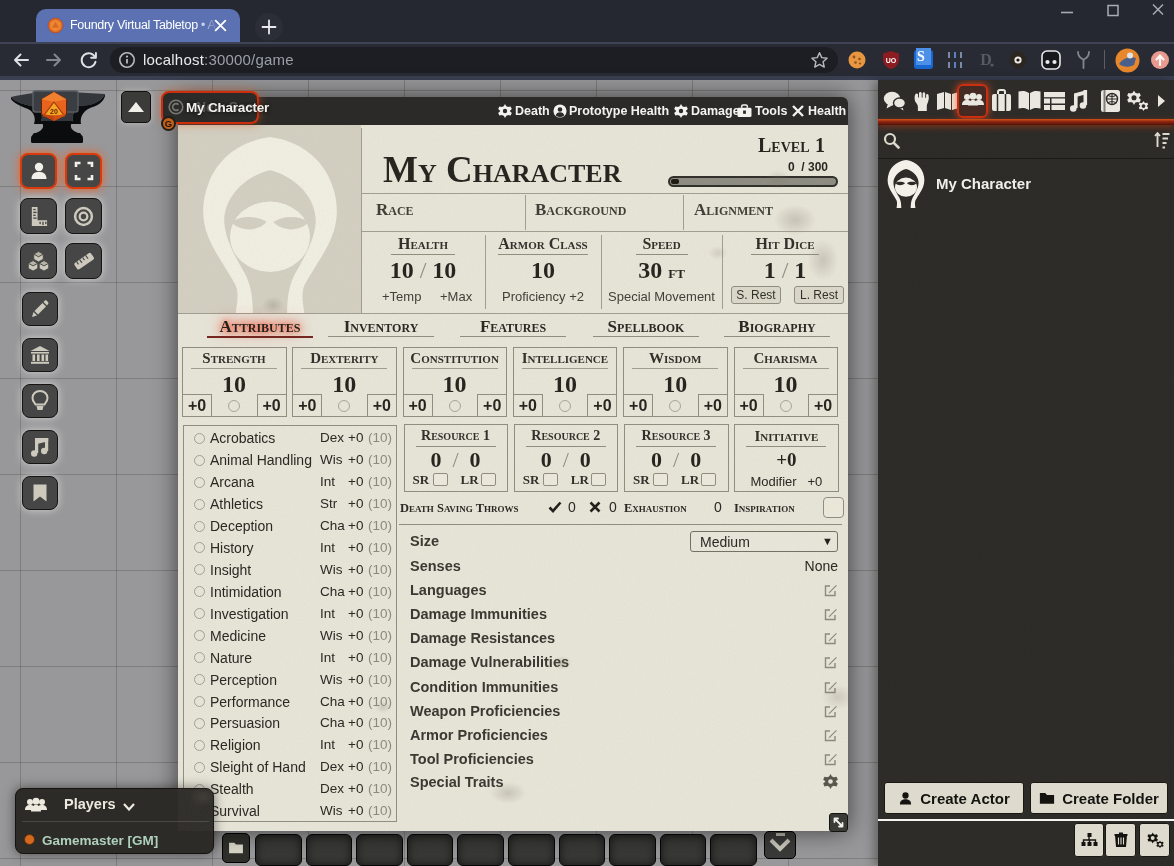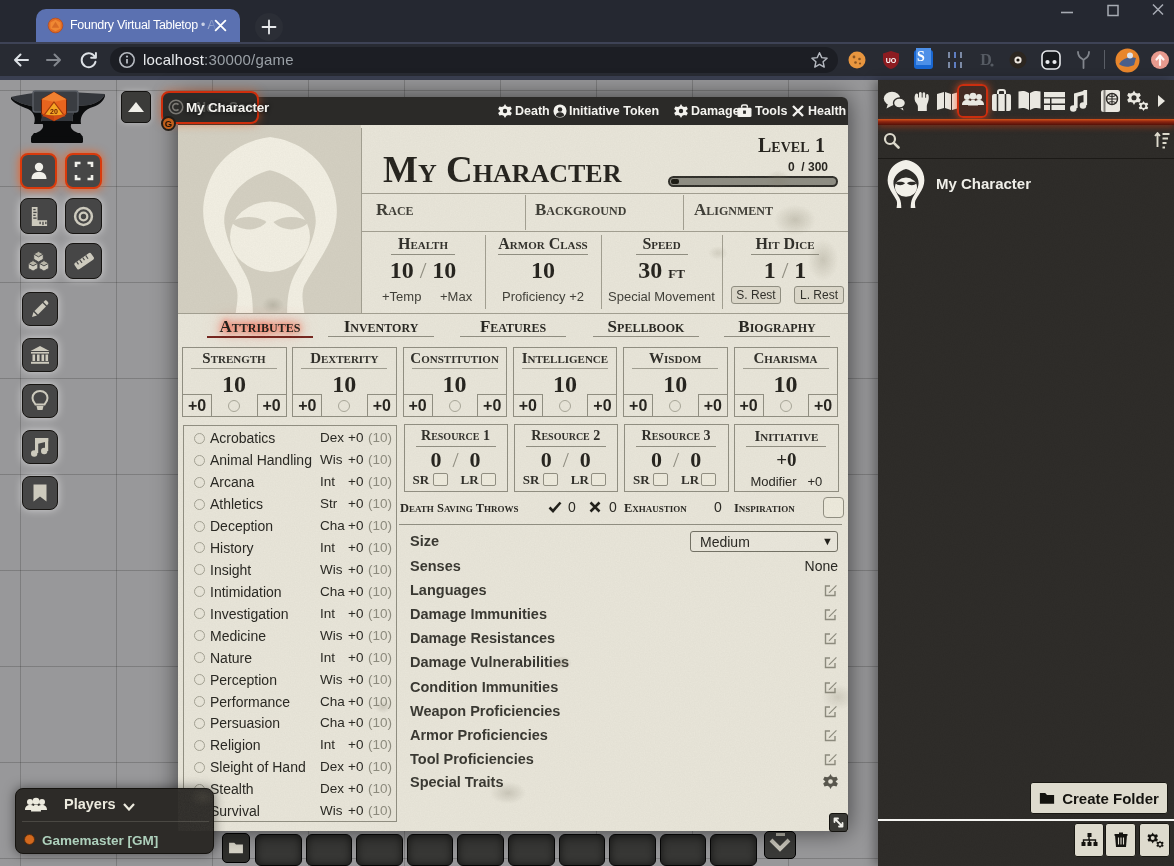--- a/index.html
+++ b/index.html
@@ -355,20 +355,24 @@
   <div class="abs" style="left:0;top:78px;width:296px;height:1px;background:#1c1a17"></div>
 
   <svg class="abs" style="left:6px;top:80px" width="44" height="48" viewBox="0 0 140 180" preserveAspectRatio="none">
     <path fill="#f2f0e9" d="M70 0 C44 4 24 22 16 48 C10 66 10 86 16 102 C22 120 33 136 40 152 C43 161 41 171 40 180 L55 180 C55 168 54 154 49 142 C42 126 32 110 30 88 C29 62 48 40 70 34 C92 40 111 62 110 88 C108 110 98 126 91 142 C86 154 85 168 85 180 L100 180 C99 171 97 161 100 152 C107 136 118 120 124 102 C130 86 130 66 124 48 C116 22 96 4 70 0 Z"></path>
     <path fill="#f2f0e9" d="M35 102 A35 36 0 1 1 105 102 A35 36 0 1 1 35 102 Z"></path>
     <path fill="#2c2a27" d="M36 87 C44 80 59 80 67 87 C59 97 44 97 36 87 Z"></path>
     <path fill="#2c2a27" d="M104 87 C96 80 81 80 73 87 C81 97 96 97 104 87 Z"></path>
   </svg>
   <div class="abs" style="left:58px;top:95px;font-size:15px;font-weight:bold;color:#f0efe9">My Character</div>
 
+  <div class="beigebtn" style="left:6px;top:702px;width:140px;height:32px"><svg width="15" height="15" viewBox="0 0 20 20" style="margin-right:7px">
+        <circle cx="10" cy="6" r="4.2" fill="#14130f"></circle>
+        <path d="M2.5 18 C2.5 12.8 5.8 11 10 11 C14.2 11 17.5 12.8 17.5 18 Z" fill="#14130f"></path>
+      </svg>Create Actor</div>
   <div class="beigebtn" style="left:152px;top:702px;width:138px;height:32px"><svg width="16" height="14" viewBox="0 0 18 15" style="margin-right:7px">
         <path d="M1 2 H7 L9 4 H17 V14 H1 Z" fill="#14130f"></path>
       </svg>Create Folder</div>
   <div class="abs" style="left:0px;top:739px;width:296px;height:2px;background:#f5f5f2"></div>
   <div class="beigebtn" style="left:196px;top:743px;width:30px;height:34px">
       <svg width="17" height="16" viewBox="0 0 17 16" fill="#14130f">
         <rect x="6.5" y="1" width="4" height="4"></rect>
         <rect x="0.5" y="10" width="4" height="4"></rect>
         <rect x="6.5" y="10" width="4" height="4"></rect>
         <rect x="12.5" y="10" width="4" height="4"></rect>
@@ -421,21 +425,21 @@
   <div class="abs" id="ftitle">
     <svg class="abs" style="left:320px;top:7px" width="14" height="14" viewBox="0 0 16 16" fill="#f3f2ee">
         <path d="M8 0 L9.5 2.6 A5.6 5.6 0 0 1 11.4 3.4 L14.4 2.8 L15.8 5.8 L13.6 7.8 A5.6 5.6 0 0 1 13.6 8.2 L15.8 10.2 L14.4 13.2 L11.4 12.6 A5.6 5.6 0 0 1 9.5 13.4 L8 16 L6.5 13.4 A5.6 5.6 0 0 1 4.6 12.6 L1.6 13.2 L0.2 10.2 L2.4 8.2 A5.6 5.6 0 0 1 2.4 7.8 L0.2 5.8 L1.6 2.8 L4.6 3.4 A5.6 5.6 0 0 1 6.5 2.6 Z M8 5.5 A2.5 2.5 0 1 0 8 10.5 A2.5 2.5 0 1 0 8 5.5" fill-rule="evenodd"></path>
       </svg>
     <span class="abs" style="left:337px;top:7px">Death</span>
     <svg class="abs" style="left:375px;top:7px" width="14" height="14" viewBox="0 0 16 16" fill="#f3f2ee">
         <circle cx="8" cy="8" r="7.5"></circle>
         <circle cx="8" cy="6.2" r="2.6" fill="#2b2a28"></circle>
         <path d="M3.2 13 C3.6 10.4 5.6 9.4 8 9.4 C10.4 9.4 12.4 10.4 12.8 13 A7.5 7.5 0 0 1 3.2 13 Z" fill="#2b2a28"></path>
       </svg>
-    <span class="abs" style="left:391px;top:7px">Initiative Token</span>
+    <span class="abs" style="left:391px;top:7px">Prototype Health</span>
     <svg class="abs" style="left:496px;top:7px" width="14" height="14" viewBox="0 0 16 16" fill="#f3f2ee">
         <path d="M8 0 L9.5 2.6 A5.6 5.6 0 0 1 11.4 3.4 L14.4 2.8 L15.8 5.8 L13.6 7.8 A5.6 5.6 0 0 1 13.6 8.2 L15.8 10.2 L14.4 13.2 L11.4 12.6 A5.6 5.6 0 0 1 9.5 13.4 L8 16 L6.5 13.4 A5.6 5.6 0 0 1 4.6 12.6 L1.6 13.2 L0.2 10.2 L2.4 8.2 A5.6 5.6 0 0 1 2.4 7.8 L0.2 5.8 L1.6 2.8 L4.6 3.4 A5.6 5.6 0 0 1 6.5 2.6 Z M8 5.5 A2.5 2.5 0 1 0 8 10.5 A2.5 2.5 0 1 0 8 5.5" fill-rule="evenodd"></path>
       </svg>
     <span class="abs" style="left:513px;top:7px">Damage</span>
     <svg class="abs" style="left:559px;top:7px" width="15" height="14" viewBox="0 0 16 15" fill="#f3f2ee">
         <rect x="0.5" y="4" width="15" height="10" rx="1.5"></rect>
         <path d="M5 4 V2.5 A1.5 1.5 0 0 1 6.5 1 H9.5 A1.5 1.5 0 0 1 11 2.5 V4" fill="none" stroke="#f3f2ee" stroke-width="1.6"></path>
         <rect x="6.5" y="7" width="3" height="3.5" fill="#2b2a28"></rect>
       </svg>
     <span class="abs" style="left:577px;top:7px">Tools</span>

